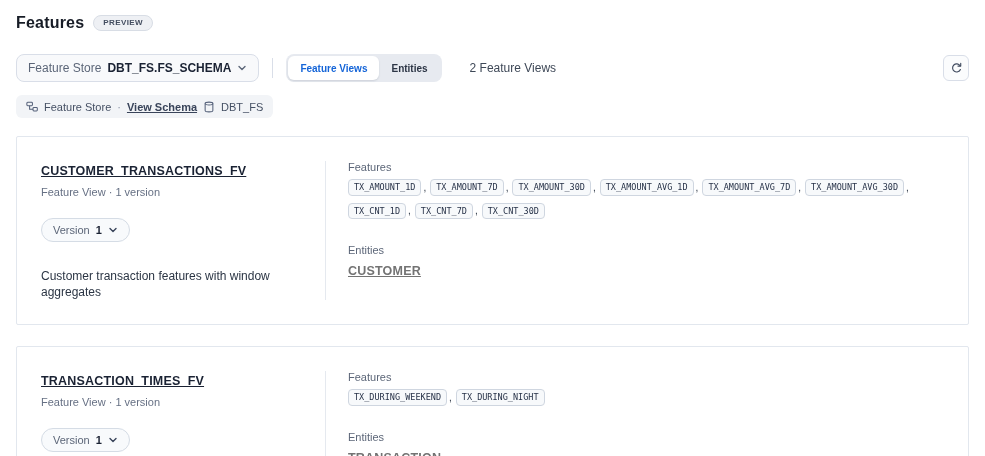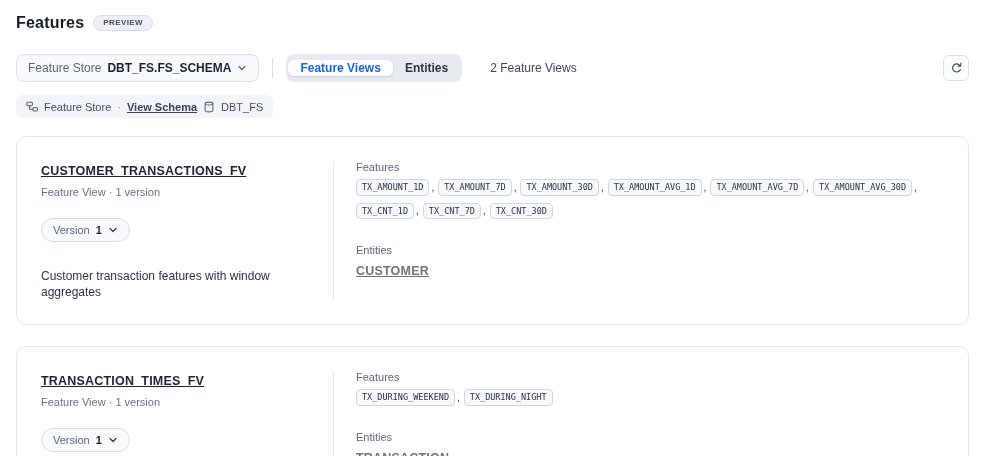--- a/index.html
+++ b/index.html
@@ -15,38 +15,38 @@
                    padding:3px 9px; line-height:1; }
 
   
   .toolbar { display:flex; align-items:center; margin-top:22px; height:28px; }
   .fs-dropdown { display:flex; align-items:center; gap:6px; height:28px; padding:0 11px;
                  background:#f8f9fb; border:1px solid #d9dee8; border-radius:8px; cursor:pointer; }
   .fs-dropdown .lbl { font-size:12px; color:#5c6678; }
   .fs-dropdown .val { font-size:12px; font-weight:bold; color:#1a2233;text-align:right; }
   .vdiv { width:1px; height:20px; background:#d9dee8; margin:0 13px; }
   .segmented { display:flex; align-items:center; background:#e7eaf0; border-radius:8px; padding:2px; height:28px; }
-  .segment { display:flex; align-items:center; height:16px; padding:0 12px; border-radius:6px;
-             font-size:12px; font-weight:bold; color:#2c3545; cursor:pointer; }
+  .segment { display:flex; align-items:center; height:24px; padding:0 12px; border-radius:6px;
+             font-size:10px; font-weight:bold; color:#2c3545; cursor:pointer; }
   .segment.active { background:#ffffff; color:#1565d8; box-shadow:0 1px 2px rgba(20,30,50,.12); }
   .count-text { font-size:12px; color:#3e4857; margin-left:28px; }
   .spacer { flex:1; }
   .refresh-btn { width:26px; height:26px; display:flex; align-items:center; justify-content:center;
                  background:#fbfcfd; border:1px solid #d9dee8; border-radius:6px; cursor:pointer; }
 
   
   .crumb { display:inline-flex; align-items:center; gap:6px; margin-top:13px; height:23px;
            background:#f2f4f7; border-radius:6px; padding:0 10px; font-size:11px; color:#455064; }
   .crumb .dot { color:#8a93a6; }
   .crumb a { color:#39445a; font-weight:bold; text-decoration:underline; cursor:pointer; }
   .crumb .icon { display:flex; align-items:center; }
 
   
-  .card { display:flex; border:1px solid #e2e7ee; border-radius:10px; background:#fff;
-          margin-top:18px; padding:24px 16px 24px 24px;gap:8px; }
+  .card { display:flex; border:1px solid #e2e7ee; border-radius:2px; background:#fff;
+          margin-top:18px; padding:24px 16px 24px 24px; }
   .card-1 { min-height:147px; }
   .card-2 { min-height:126px; margin-top:21px; }
   .card-left { width:268px; flex:none; }
   .card-right { flex:1; border-left:1px solid #e5e9ef; padding-left:22px; margin-left:16px; }
 
   .fv-title { font-size:12.5px; font-weight:bold; color:#1a2233; text-decoration:underline;
               letter-spacing:.2px; cursor:pointer; display:inline-block; }
   .fv-sub { font-size:11px; color:#667084; margin-top:7px; }
   .version-btn { display:inline-flex; align-items:center; gap:6px; margin-top:20px; height:24px;
                  padding:0 11px; background:#f8fafc; border:1px solid #d5dce5; border-radius:12px;

